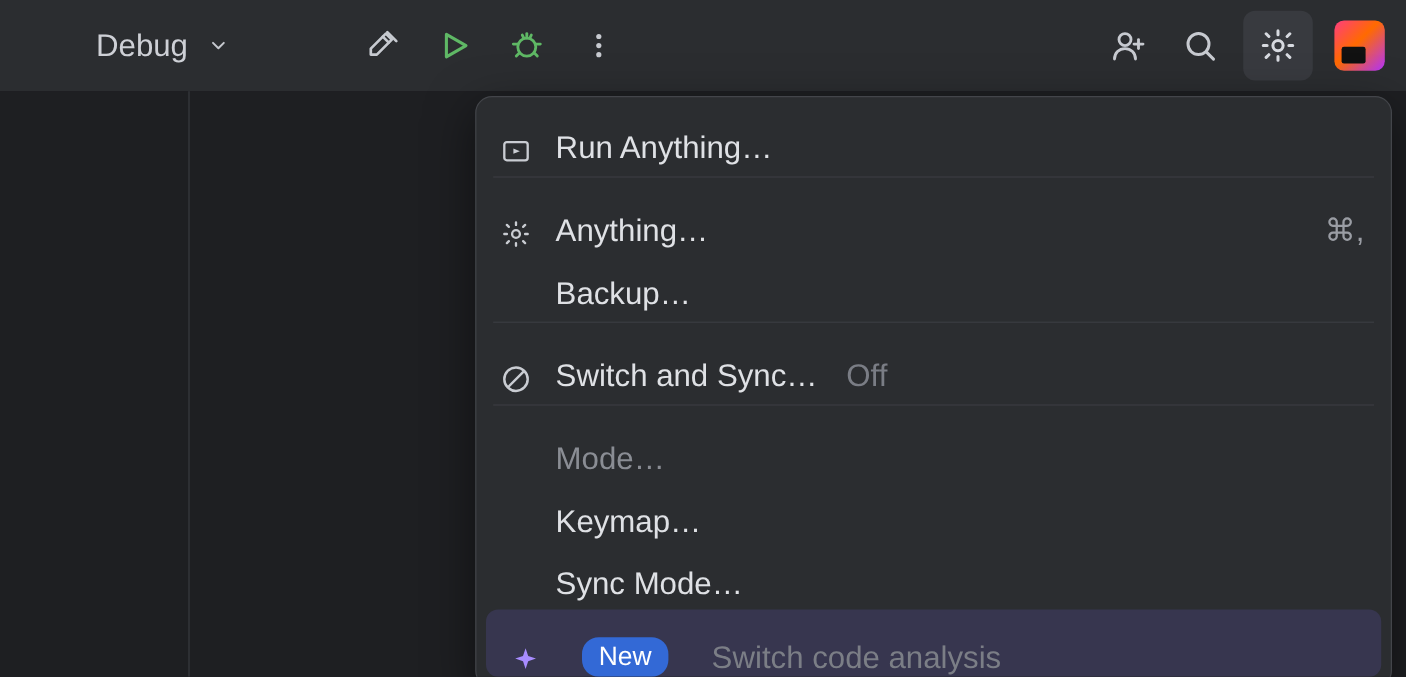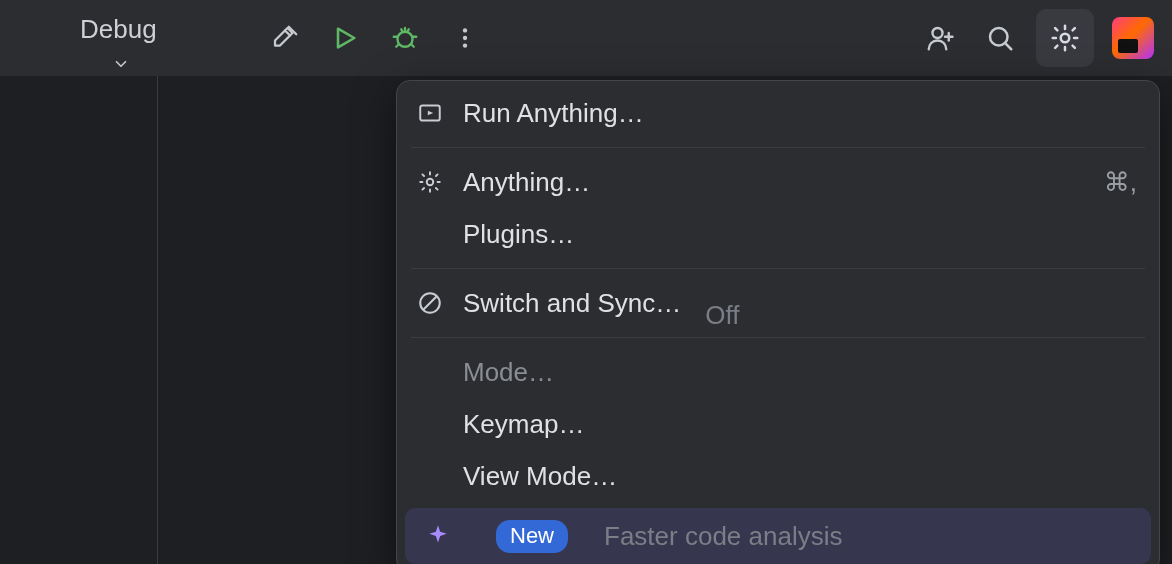--- a/index.html
+++ b/index.html
@@ -23,21 +23,20 @@
   }
   .toolbar .spacer { flex: 1; }
   .tb-item {
     display: inline-flex;
     align-items: center;
     gap: 10px;
     height: 48px;
     padding: 0 10px;
     border-radius: 8px;
     color: #ced0d6;
-    flex-direction: column;
   }
   .tb-item.icon-only { padding: 0; width: 48px; justify-content: center; }
   .chev { margin-left: 6px; }
 
   .config-icon {
     width: 32px; height: 32px;
     border: 2px solid #4a88c7;
     border-radius: 6px;
     background: #2b2d30;
     display: flex; align-items: center; justify-content: center;
@@ -85,21 +84,21 @@
     position:absolute;
     top:80px; left:396px;
     width:764px;
     background:#2b2d30;
     border:1px solid #43454a;
     border-radius:14px;
     box-shadow:0 12px 40px rgba(0,0,0,.5);
     padding:6px 0 8px;
   }
   .menu-item {
-    display:flex; align-items:center;
+    display:flex; align-items:flex-end;
     height:52px;
     padding:0 22px 0 18px;
     gap:18px;
     color:#dfe1e5;
   }
   .menu-item .mi-icon { width:30px; display:flex; justify-content:center; }
   .menu-item .mi-label { flex:0 0 auto; }
   .menu-item .mi-hint { color:#7a7d85; margin-left:6px;margin-top:24px; }
   .menu-item .mi-right { margin-left:auto; color:#9a9da4; font-size:26px; }
   .menu-sep { height:1px; background:#3b3d42; margin:8px 14px; }
@@ -109,21 +108,21 @@
     background:#37364f;
     border-radius:10px;
     height:56px;
   }
   .badge {
     background:#3369d6;
     color:#fff;
     font-size:22px;
     padding:3px 14px 4px;
     border-radius:14px;
-    margin-left:25px;
+    margin-left:14px;
   }
   .hint-text { color:#7b7e86; margin-left:18px; }
 
   .dim { color:#8a8d94 }
 
   svg { display:block }
 </style>
 </head>
 <body>
 
@@ -244,21 +243,21 @@
           <circle cx="12" cy="12" r="3"></circle>
           <path d="M12 3v2M12 19v2M5 5l1.5 1.5M17.5 17.5L19 19M3 12h2M19 12h2M5 19l1.5-1.5M17.5 6.5L19 5"></path>
         </svg>
     </span>
     <span class="mi-label">Anything…</span>
     <span class="mi-right">⌘,</span>
   </div>
 
   <div class="menu-item">
     <span class="mi-icon"></span>
-    <span class="mi-label">Plugins…</span>
+    <span class="mi-label">Backup…</span>
   </div>
 
   <div class="menu-sep"></div>
 
   <div class="menu-item">
     <span class="mi-icon">
       <svg width="26" height="26" viewBox="0 0 24 24" fill="none" stroke="#c9ccd2" stroke-width="1.9" stroke-linecap="round">
           <circle cx="12" cy="12" r="9"></circle>
           <line x1="6" y1="18" x2="18" y2="6"></line>
         </svg>
@@ -274,26 +273,26 @@
     <span class="mi-label dim">Mode…</span>
   </div>
 
   <div class="menu-item">
     <span class="mi-icon"></span>
     <span class="mi-label">Keymap…</span>
   </div>
 
   <div class="menu-item">
     <span class="mi-icon"></span>
-    <span class="mi-label">View Mode…</span>
+    <span class="mi-label">Sync Mode…</span>
   </div>
 
   <div class="menu-item highlight">
     <span class="mi-icon">
       <svg width="26" height="26" viewBox="0 0 24 24" fill="#a88cff">
           <path d="M12 2l2 6 6 2-6 2-2 6-2-6-6-2 6-2z"></path>
         </svg>
     </span>
     <span class="badge">New</span>
-    <span class="hint-text">Faster code analysis</span>
+    <span class="hint-text">Switch code analysis</span>
   </div>
 
 </div>
 
 </body></html>

